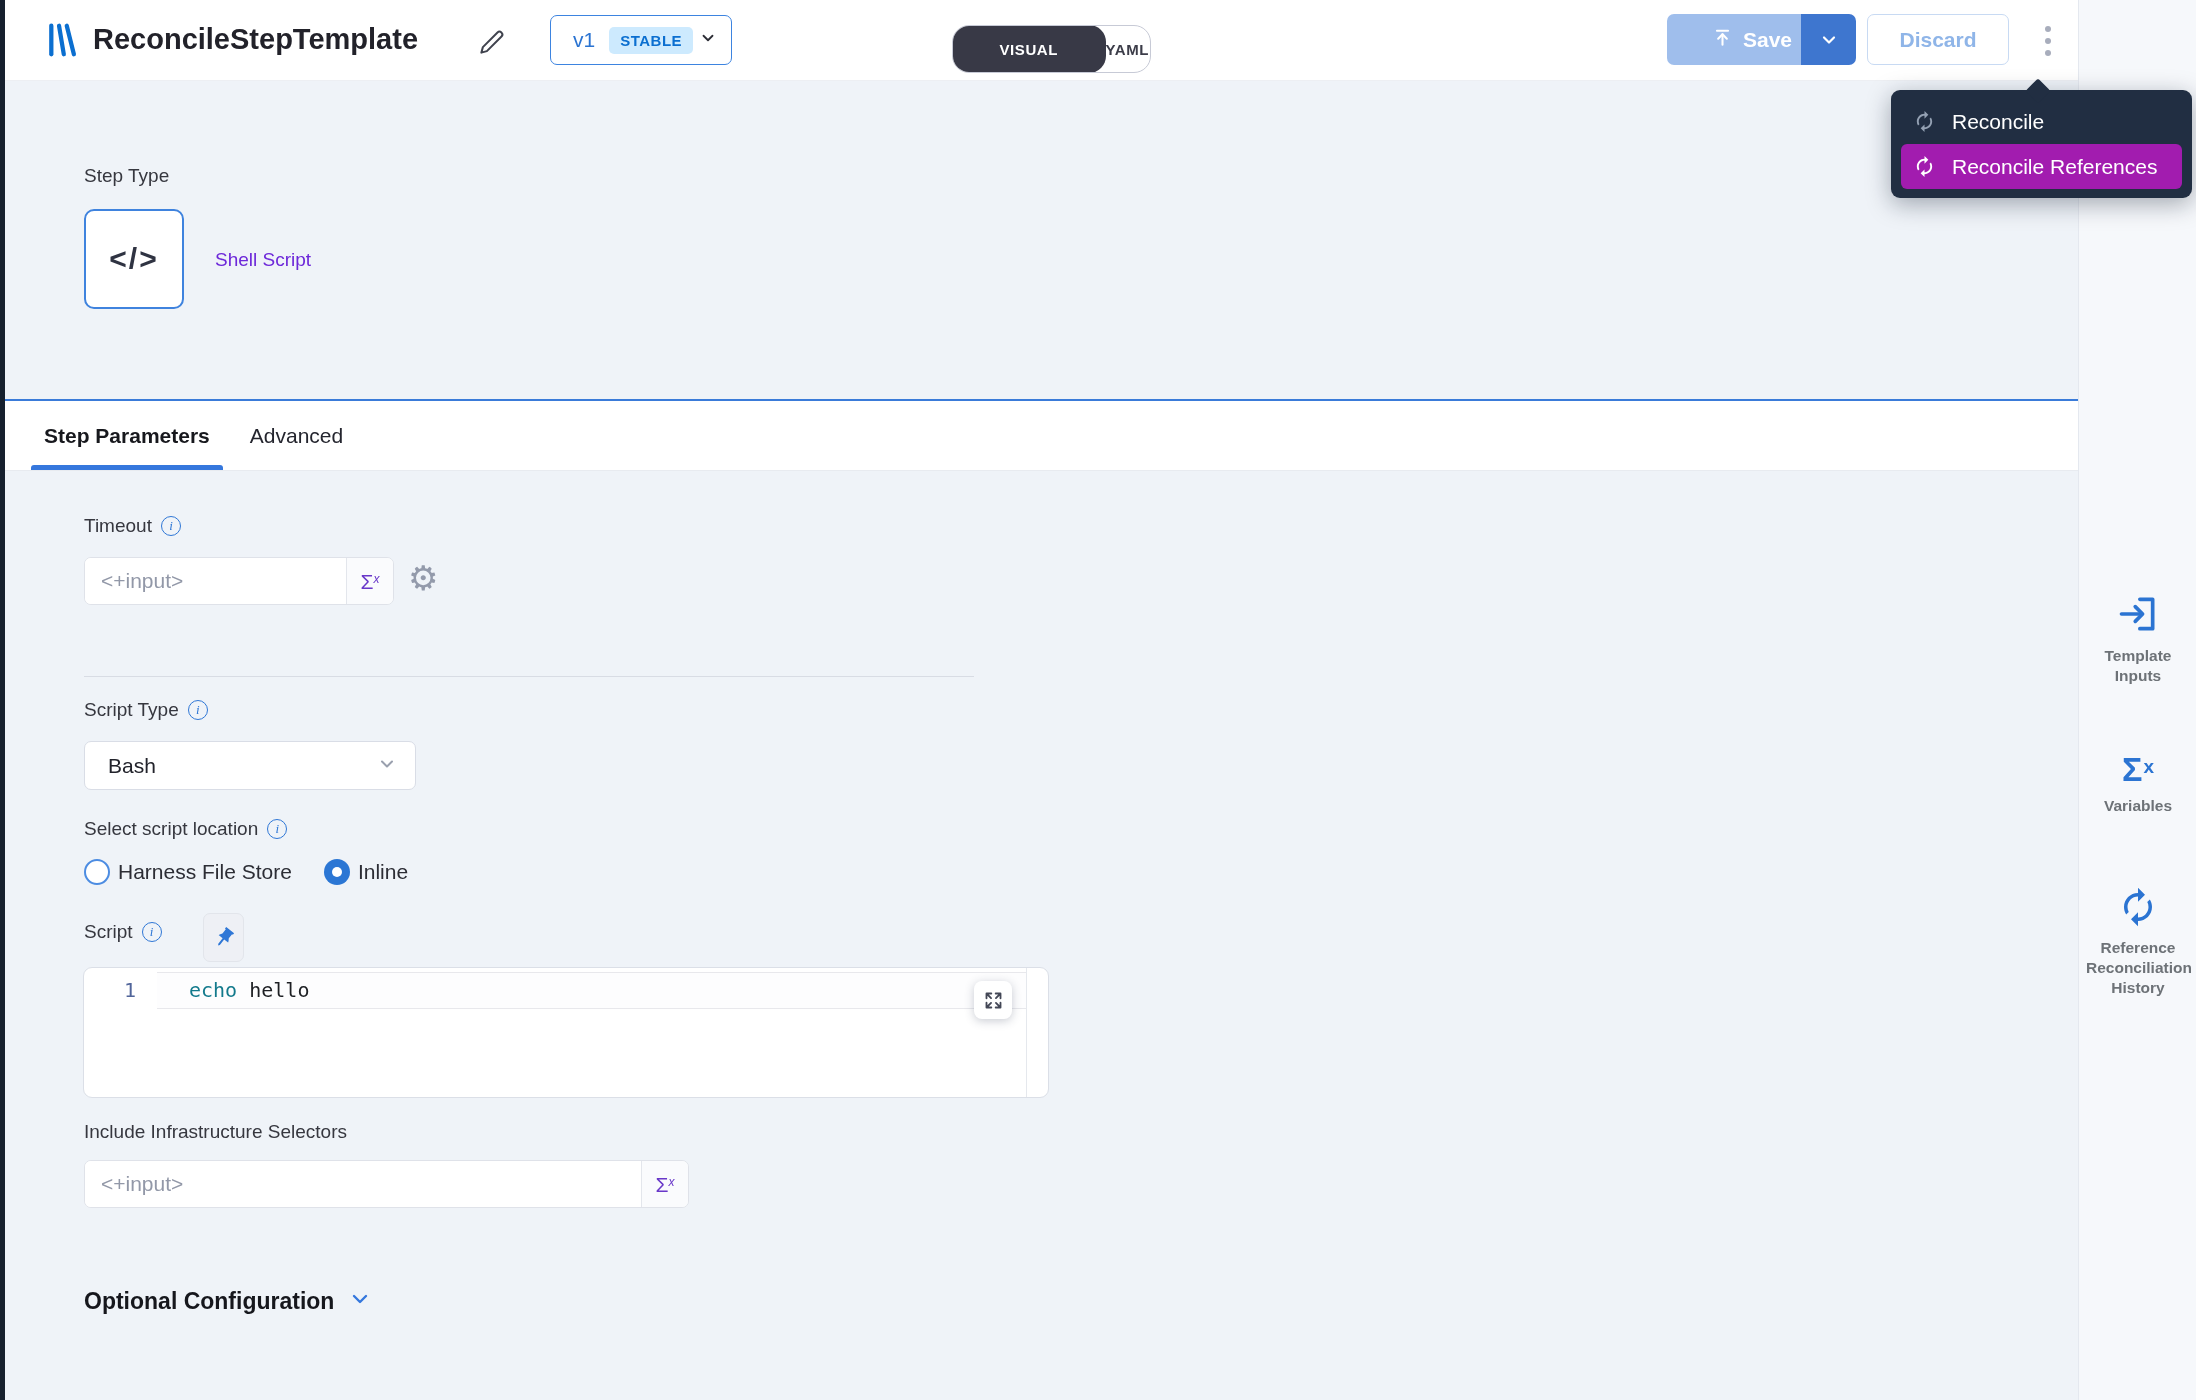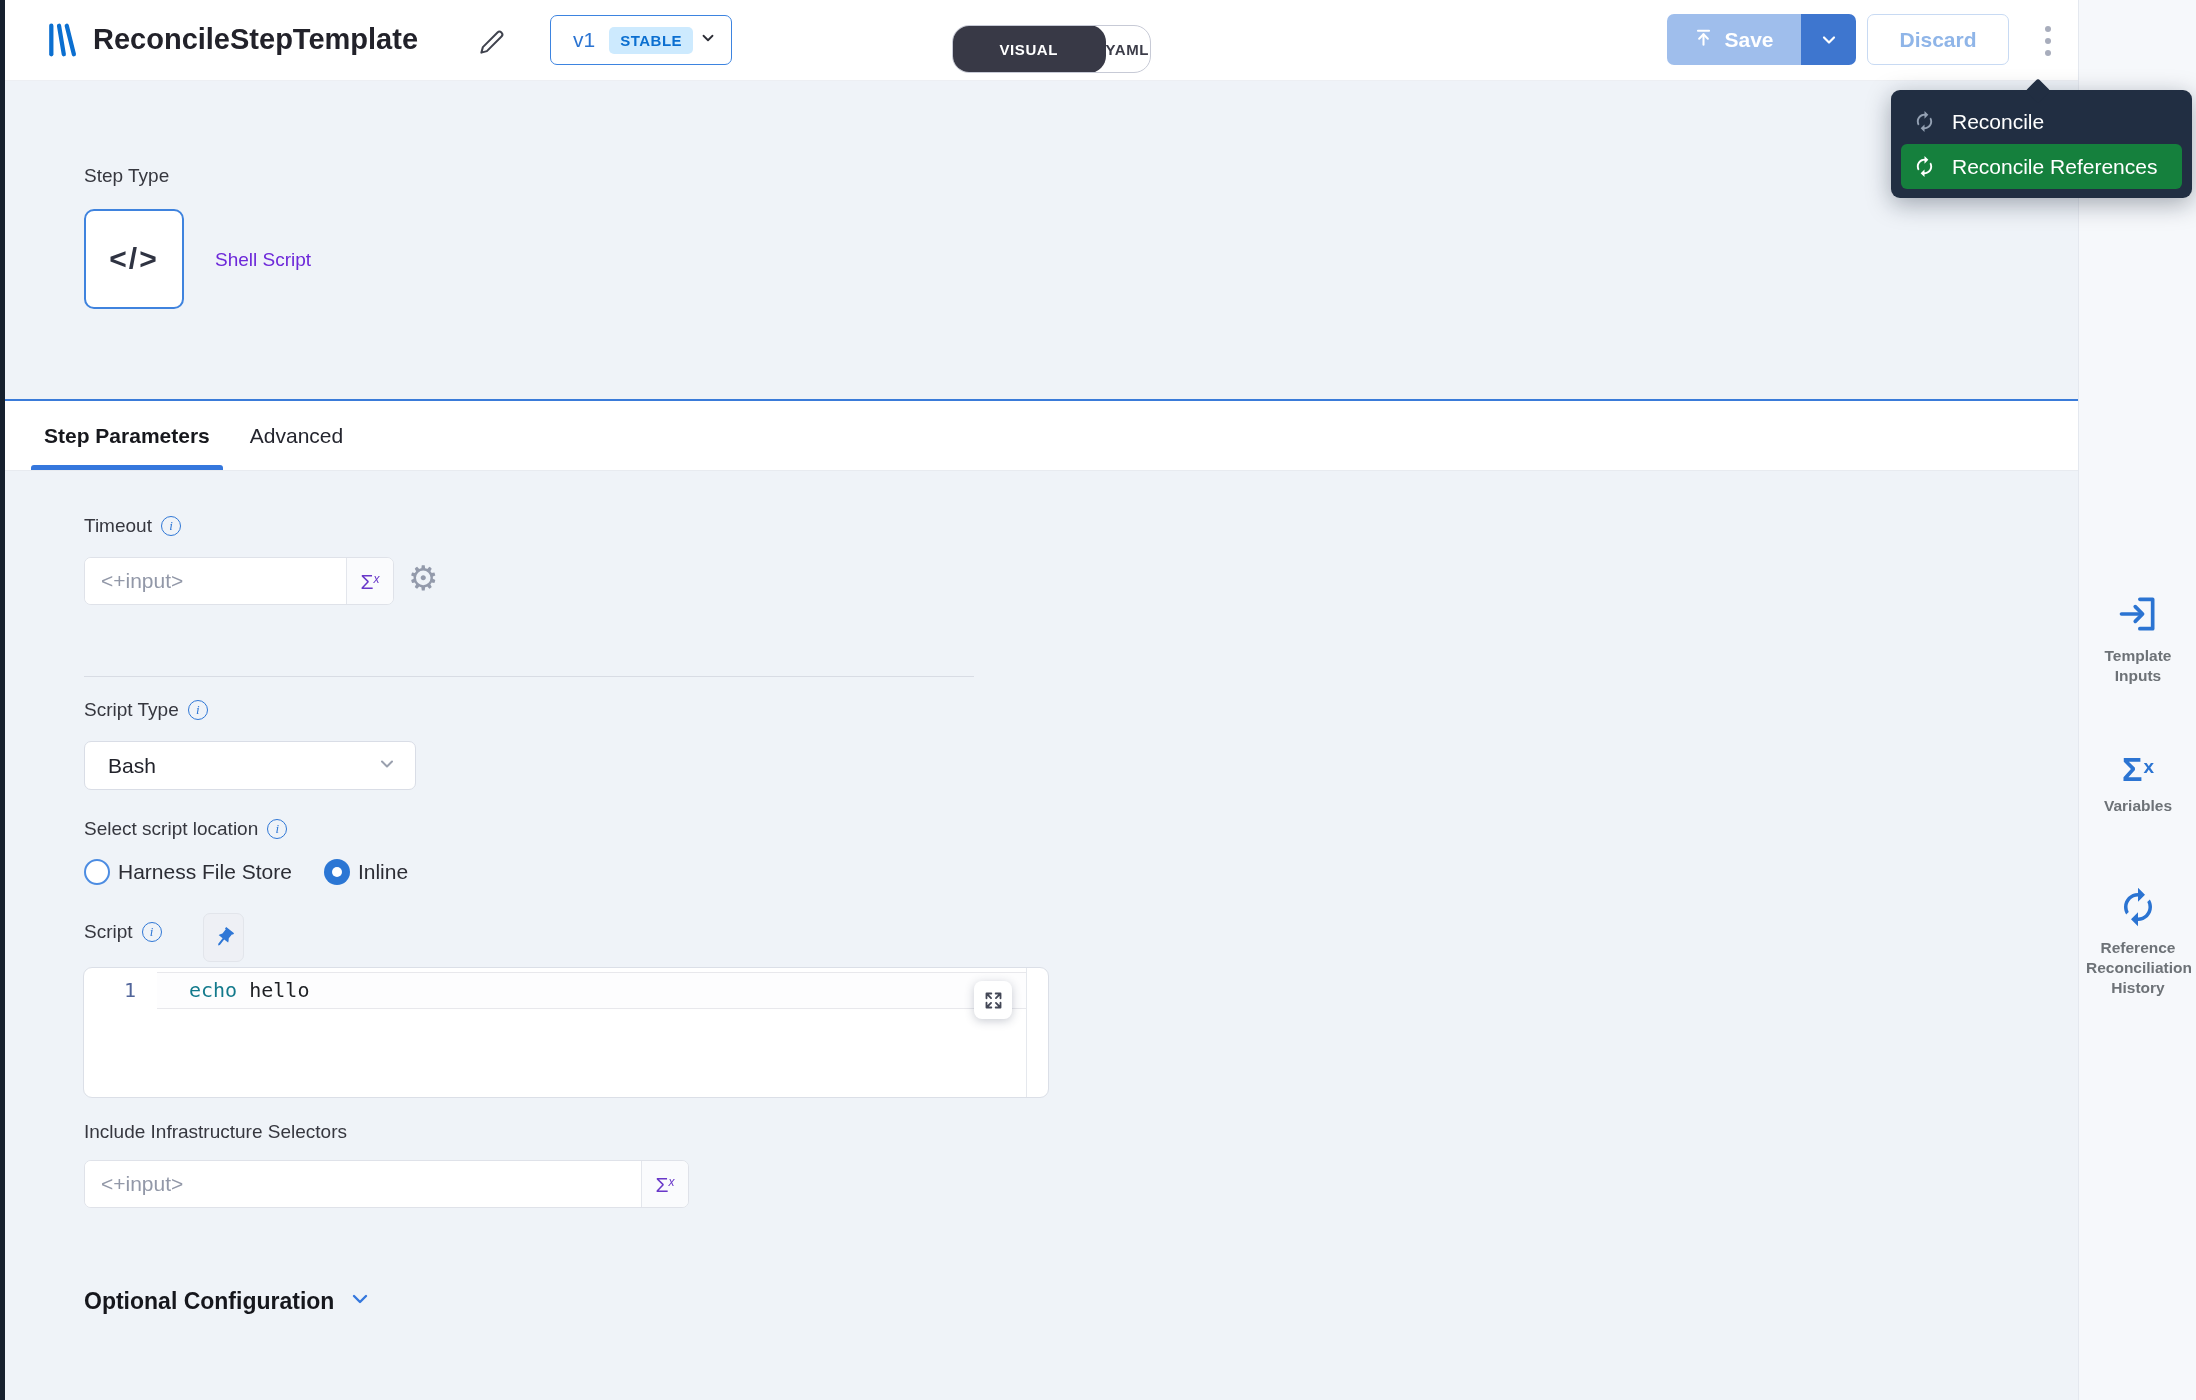--- a/index.html
+++ b/index.html
@@ -36,21 +36,21 @@
 
   .view-toggle { position: absolute; left: 947px; top: 25px; width: 199px; height: 48px;
     border: 1px solid #c7cad6; border-radius: 17px; background: #fff; display: flex; overflow: hidden; }
   .toggle-seg { flex: 1; display: flex; align-items: center; justify-content: center;
     font-size: 15px; font-weight: 700; letter-spacing: .6px; cursor: pointer; }
   .toggle-seg.active { background: #383946; color: #fff; border-radius: 17px; margin: -1px; flex-basis: 108px; }
   .toggle-seg.idle { color: #3c3d49; }
 
   .save-split { position: absolute; left: 1662px; top: 14px; height: 51px; display: flex; cursor: pointer; }
   .save-main { width: 134px; background: #9fbeec; border-radius: 7px 0 0 7px; display: flex;
-    align-items: center; justify-content: center; gap: 11px; color: #fff; font-size: 21px; font-weight: 700; }
+    align-items: center; justify-content: flex-start; gap: 11px; color: #fff; font-size: 21px; font-weight: 700; padding-left: 46px; }
   .save-caret { width: 55px; background: #3e76cf; border-radius: 0 7px 7px 0; display: flex;
     align-items: center; justify-content: center; }
   .discard-btn { position: absolute; left: 1862px; top: 14px; width: 142px; height: 51px; background: #fff;
     border: 1.5px solid #c8daf3; border-radius: 7px; color: #8fb5e8; font-size: 21px; font-weight: 700;
     display: flex; align-items: center; justify-content: center; cursor: pointer; }
   .kebab { position: absolute; left: 2028px; top: 20px; width: 30px; height: 42px; display: flex;
     flex-direction: column; align-items: center; justify-content: center; gap: 6px; cursor: pointer;
     background: transparent; border: 0; }
   .kebab i { width: 6px; height: 6px; border-radius: 50%; background: #a8adbc; }
 
@@ -134,21 +134,21 @@
     cursor: pointer; }
   .optional-row .txt { font-size: 23px; font-weight: 700; color: #16171d; }
 
   
   .menu { position: absolute; right: 4px; top: 90px; width: 301px; background: #212e42; border-radius: 9px;
     padding: 9px 10px; box-shadow: 0 6px 24px rgba(10,20,40,.35); z-index: 5; }
   .menu .caret { position: absolute; top: -8px; left: 138px; width: 18px; height: 18px; background: #212e42;
     transform: rotate(45deg); border-radius: 3px; }
   .menu-item { display: flex; align-items: center; gap: 16px; height: 45px; padding: 0 12px;
     border-radius: 6px; color: #fff; font-size: 21px; cursor: pointer; position: relative; }
-  .menu-item.hover { background: #15803d; }
+  .menu-item.hover { background: #a21caf; }
   .icon-16 { flex: 0 0 auto; display: inline-flex; }
 </style>
 </head>
 <body>
 
 <div class="canvas">
 
   <div class="left-strip"></div>
 
   <div class="header">

